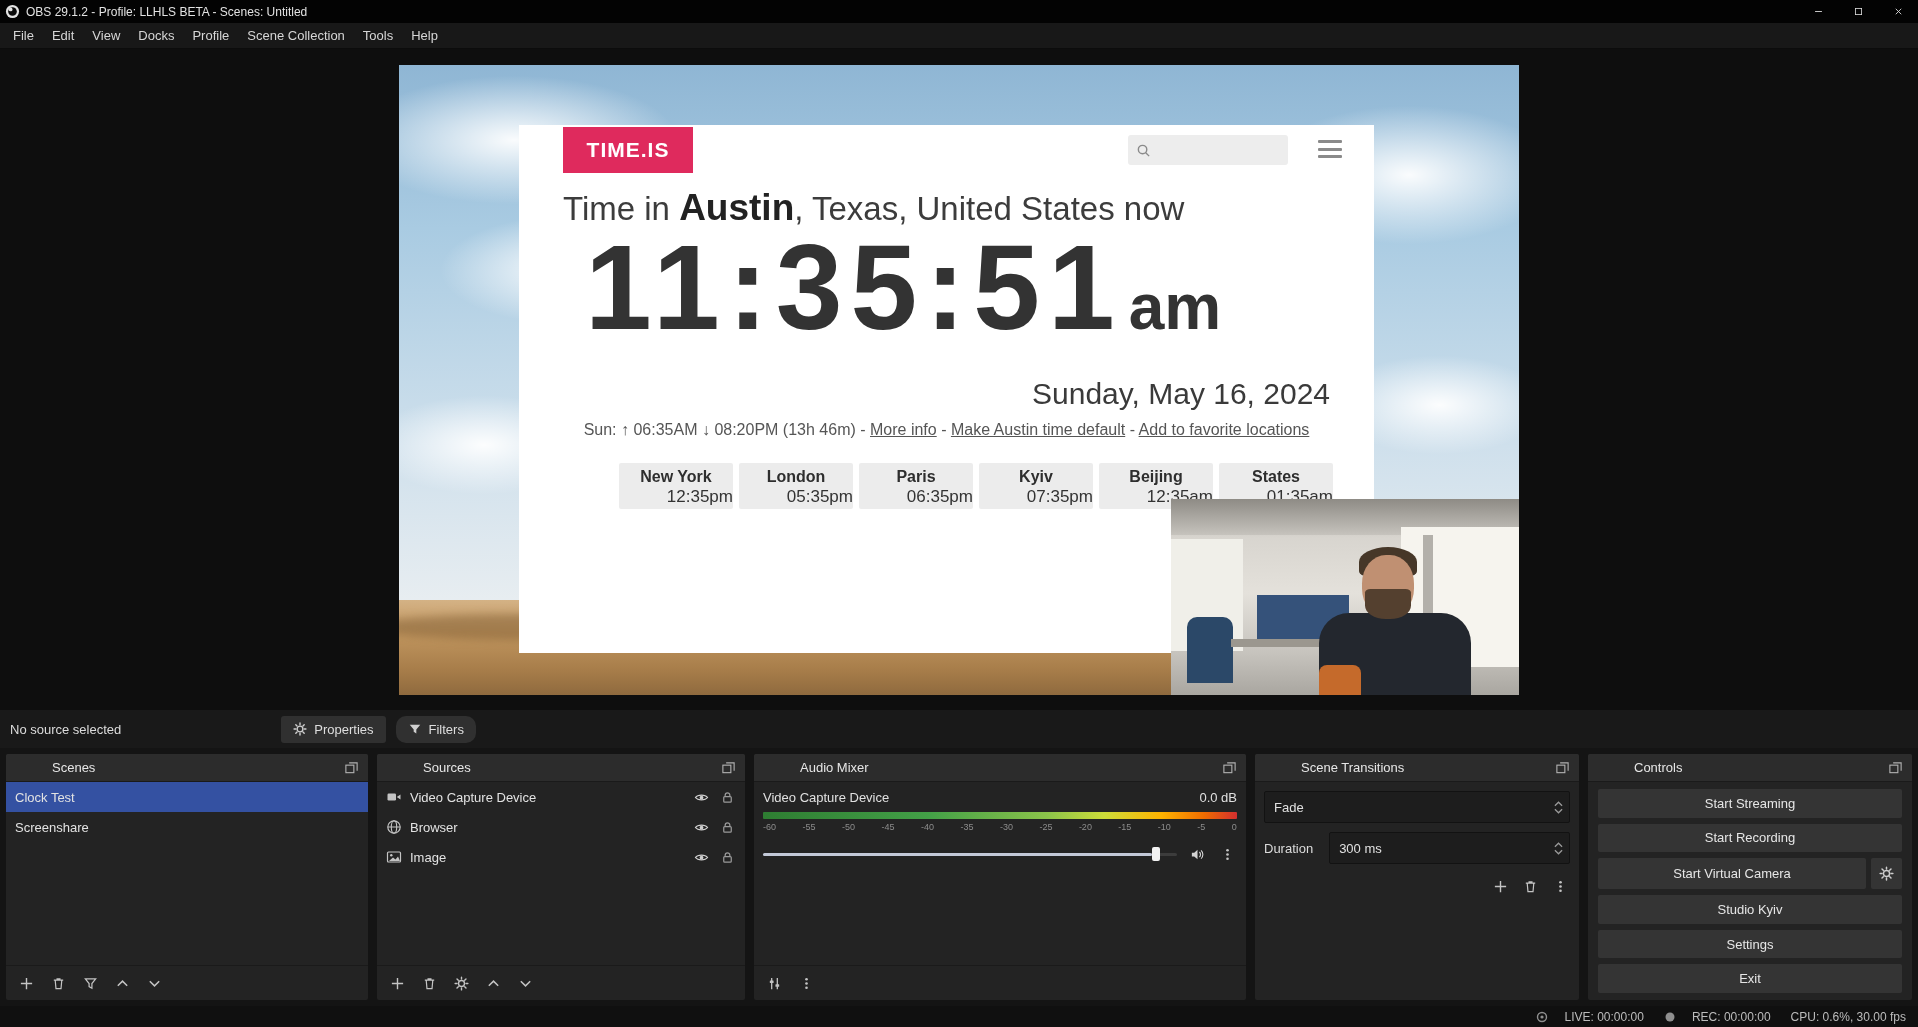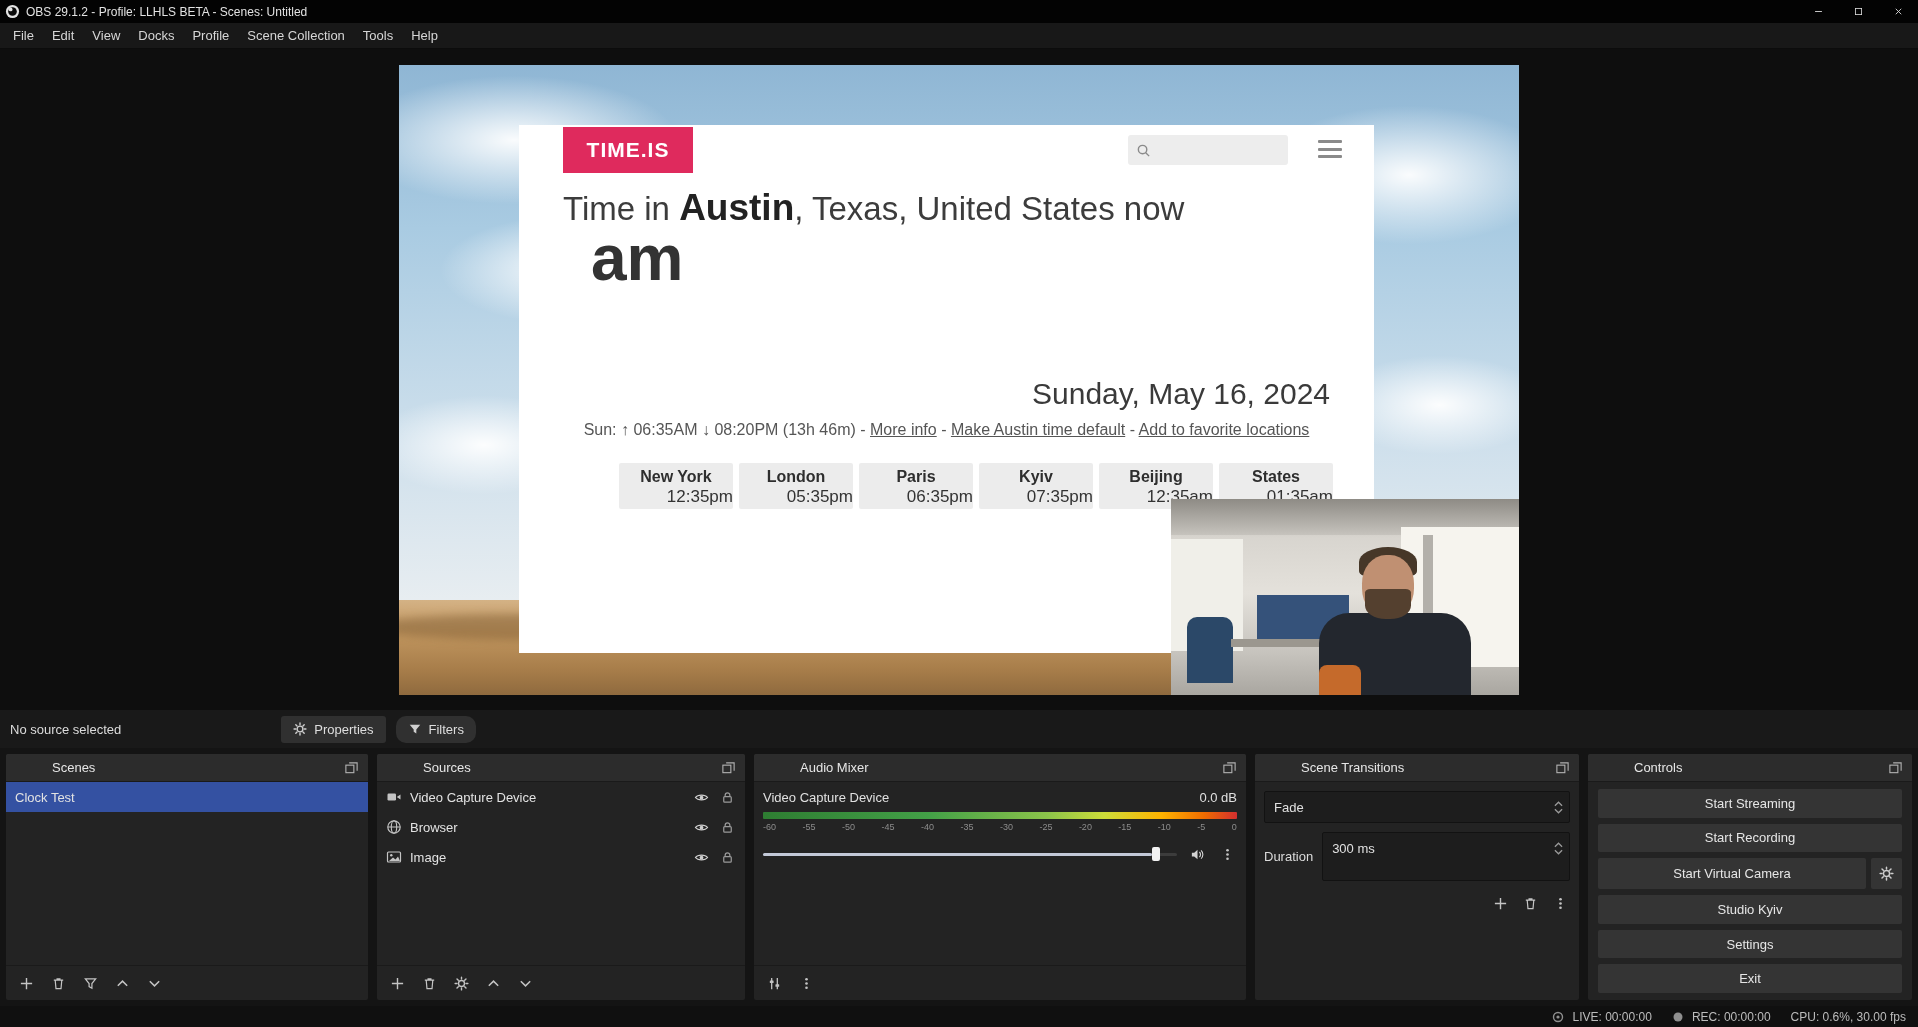--- a/index.html
+++ b/index.html
@@ -114,37 +114,37 @@
   
   .trans-body{padding:9px;}
   .combo{height:30px;background:#1d1d1d;border:1px solid #121212;border-radius:2px;display:flex;align-items:center;
          padding:0 6px 0 9px;font-size:13px;color:#e0e0e0;}
   .combo .val{flex:1;}
   .spin-arrows{display:flex;flex-direction:column;gap:1px;}
   .spin-arrows svg{width:9px;height:6px;display:block;}
   .dur-row{display:flex;align-items:center;margin-top:9px;gap:9px;}
   .dur-label{font-size:13px;color:#dcdcdc;flex:0 0 auto;}
   .spinbox{flex:1;height:30px;background:#1d1d1d;border:1px solid #121212;border-radius:2px;display:flex;align-items:center;
-           padding:0 6px 17px 9px;font-size:13px;color:#e0e0e0;}
+           padding:0 6px 0 9px;font-size:13px;color:#e0e0e0;margin-left:7px;}
   .spinbox .val{flex:1;}
   .trans-btns{display:flex;justify-content:flex-end;gap:10px;margin-top:12px;}
 
   
   .controls-body{padding:7px 10px;display:flex;flex-direction:column;gap:6px;}
   .ctrl-btn{height:31px;background:#343434;border-radius:2px;display:flex;align-items:center;justify-content:center;
             font-size:13px;color:#e6e6e6;}
   .ctrl-row{display:flex;gap:5px;}
   .ctrl-row .ctrl-btn{flex:1;}
   .ctrl-sq{width:31px;height:31px;background:#343434;border-radius:2px;display:flex;align-items:center;justify-content:center;flex:0 0 auto;}
   .ctrl-sq svg{width:15px;height:15px;}
 
   
   .statusbar{height:21px;background:#101010;display:flex;align-items:center;justify-content:flex-end;
              gap:20px;padding-right:12px;font-size:12px;color:#bcbcbc;flex:0 0 auto;}
-  .sb-group{display:flex;align-items:center;gap:8px;}
+  .sb-group{display:flex;align-items:center;gap:16px;}
   .sb-group svg{width:12px;height:12px;display:block;}
 
   svg{overflow:visible;}
 </style>
 </head>
 <body>
 
 <div class="app">
 
   <div class="titlebar">
@@ -209,20 +209,21 @@
               <path d="M10.4 10.4 L14 14" stroke="#8a8a8a" stroke-width="1.5"></path>
             </svg>
         </div>
         <div class="ti-menu">
             <i></i>
             <i></i>
             <i></i>
           </div>
         <div class="ti-heading"><span>Time in </span><span class="city">Austin</span><span>, Texas, United States now</span></div>
         <div class="ti-clock">
+          <span class="ti-time">11:35:51</span>
           <span class="ti-ampm">am</span>
         </div>
         <div class="ti-date">Sunday, May 16, 2024</div>
         <div class="ti-sun"><span>Sun: ↑ 06:35AM ↓ 08:20PM (13h 46m)</span><span> - </span><span class="lnk">More info</span><span> - </span><span class="lnk">Make Austin time default</span><span> - </span><span class="lnk">Add to favorite locations</span></div>
         <div class="ti-cities">
           <div class="ti-city">
               <div class="nm">New York</div>
               <div class="tm">12:35pm</div>
             </div>
           <div class="ti-city">
@@ -290,20 +291,23 @@
         <span class="popout">
             <svg viewBox="0 0 16 16">
               <rect x="2" y="5.5" width="8.5" height="8" fill="none" stroke="#b0b0b0" stroke-width="1.2"></rect>
               <path d="M5.5 3 H14 V11.5" fill="none" stroke="#b0b0b0" stroke-width="1.2"></path>
             </svg>
           </span>
       </div>
       <div class="dock-body">
         <div class="list-row selected">
           <span class="src-label">Clock Test</span>
+        </div>
+        <div class="list-row">
+          <span class="src-label">Screenshare</span>
         </div>
       </div>
       <div class="dock-toolbar">
         <span class="icon-btn">
             <svg viewBox="0 0 16 16">
               <path d="M8 2 V14 M2 8 H14" stroke="#c4c4c4" stroke-width="1.5"></path>
             </svg>
           </span>
         <span class="icon-btn">
             <svg viewBox="0 0 16 16">

